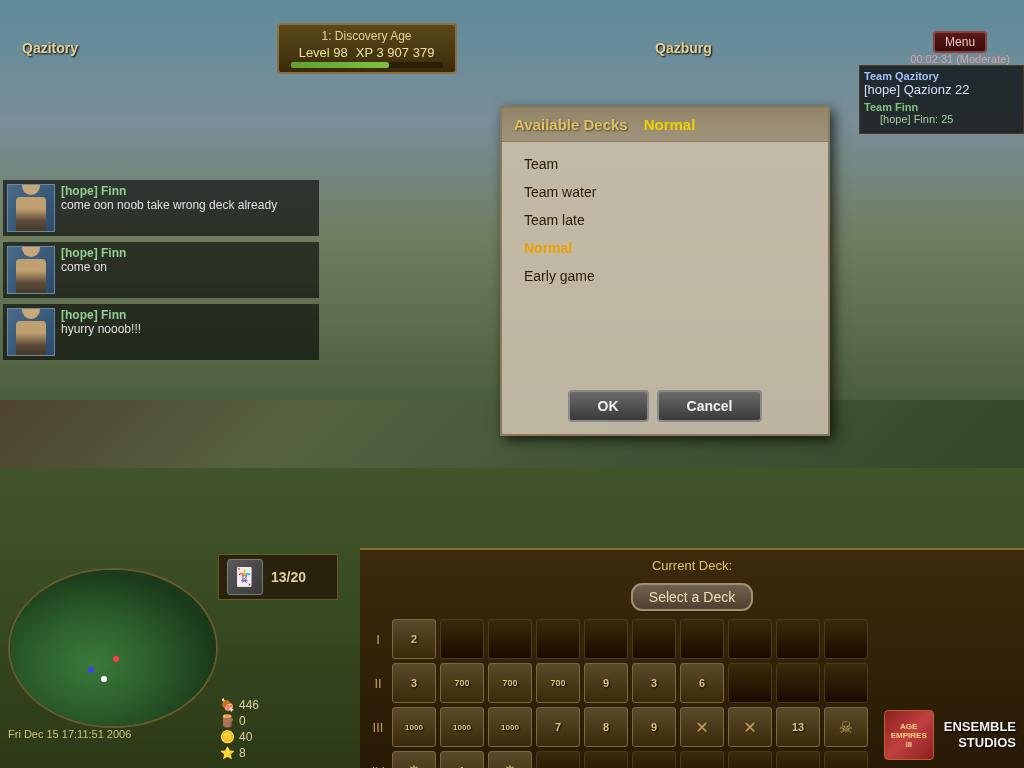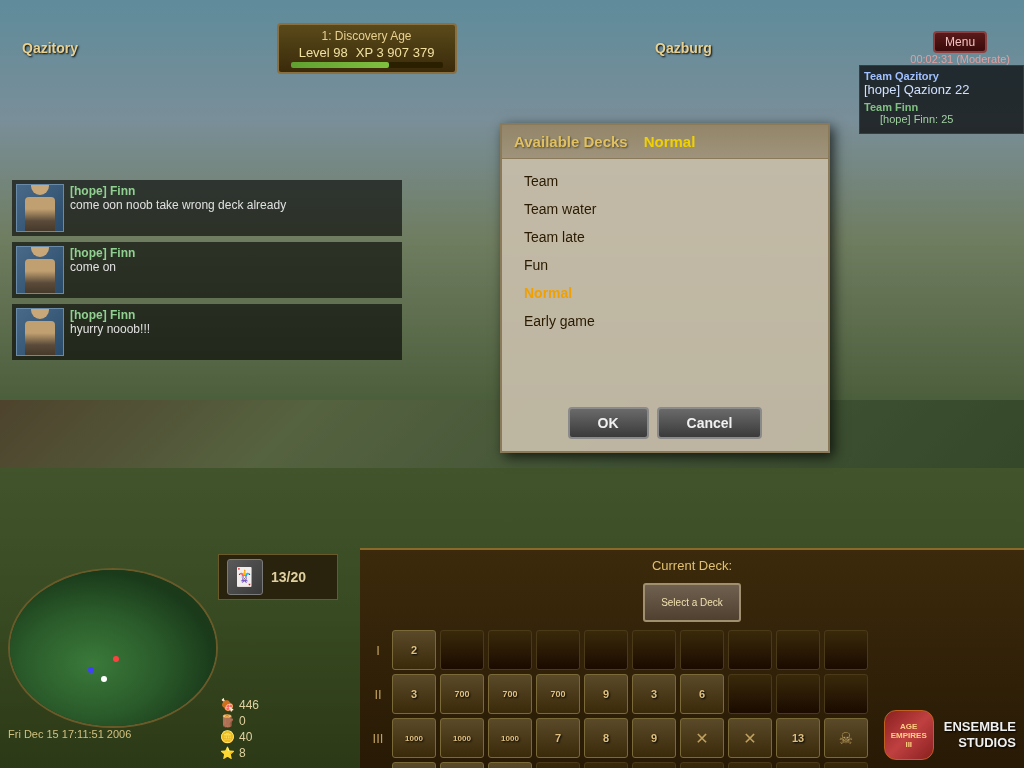--- a/index.html
+++ b/index.html
@@ -157,22 +157,22 @@
     .team-player-finn {
       color: #a0d0a0;
       font-size: 11px;
       padding-left: 16px;
     }
 
     
     #chat-panel {
       position: absolute;
       top: 180px;
-      left: 12px;
-      width: 390px;
+      left: 3px;
+      width: 316px;
       z-index: 100;
     }
     .chat-msg {
       display: flex;
       align-items: flex-start;
       gap: 6px;
       margin-bottom: 6px;
       background: rgba(0,0,0,0.6);
       padding: 4px;
     }
@@ -275,24 +275,24 @@
       margin-bottom: 8px;
       flex-direction: column;
     }
     .current-deck-label {
       color: #e0c070;
       font-size: 13px;
     }
     .select-deck-btn {
       background: linear-gradient(180deg, #706050 0%, #504030 100%);
       border: 2px solid #a09070;
-      border-radius: 3px;
+      border-radius: 11px;
       color: #f0e0b0;
-      font-size: 10px;
-      padding: 12px 16px;
+      font-size: 14px;
+      padding: 4px 16px;
       cursor: pointer;
     }
 
     .card-rows {
       display: flex;
       flex-direction: column;
       gap: 4px;
     }
     .card-row {
       display: flex;
@@ -362,21 +362,21 @@
     }
     .deck-count-text {
       color: #e0d0a0;
       font-size: 14px;
       font-weight: bold;
     }
 
     
     #deck-dialog {
       position: absolute;
-      top: 123px;
+      top: 106px;
       left: 500px;
       width: 330px;
       background: rgba(200, 190, 170, 0.92);
       border: 2px solid #8a7a5a;
       z-index: 200;
       box-shadow: 4px 4px 12px rgba(0,0,0,0.7);
     }
     .dialog-header {
       display: flex;
       align-items: center;
@@ -438,21 +438,21 @@
       right: 8px;
       display: flex;
       align-items: center;
       gap: 10px;
       z-index: 101;
     }
     .age-logo {
       width: 50px;
       height: 50px;
       background: linear-gradient(135deg, #8a2020 0%, #c04040 50%, #8a2020 100%);
-      border-radius: 12px;
+      border-radius: 4px;
       display: flex;
       align-items: center;
       justify-content: center;
       font-size: 8px;
       color: #ffd080;
       text-align: center;
       font-weight: bold;
       border: 1px solid #c06020;
     }
     .ensemble-logo {
@@ -559,21 +559,20 @@
 
 <div id="deck-dialog">
   <div class="dialog-header">
     <span class="dialog-title">Available Decks</span>
     <span class="dialog-mode">Normal</span>
   </div>
   <div class="dialog-list">
     <div class="deck-list-item">Team</div>
     <div class="deck-list-item">Team water</div>
     <div class="deck-list-item">Team late</div>
-    <div class="deck-list-item">Fun</div>
     <div class="deck-list-item selected">Normal</div>
     <div class="deck-list-item">Early game</div>
   </div>
   <div class="dialog-buttons">
     <button class="dialog-btn">OK</button>
     <button class="dialog-btn">Cancel</button>
   </div>
 </div>
 
 <div id="minimap">

